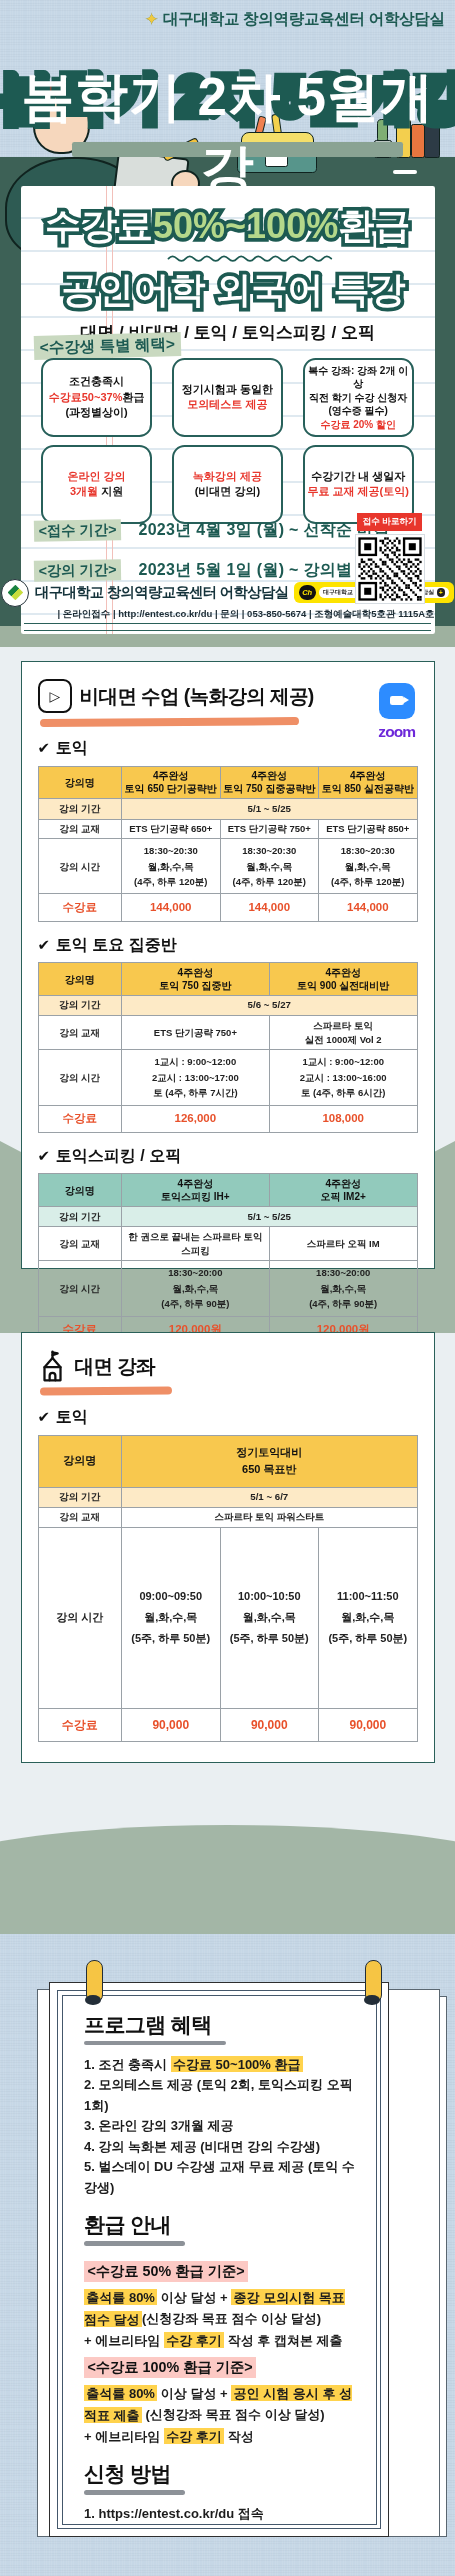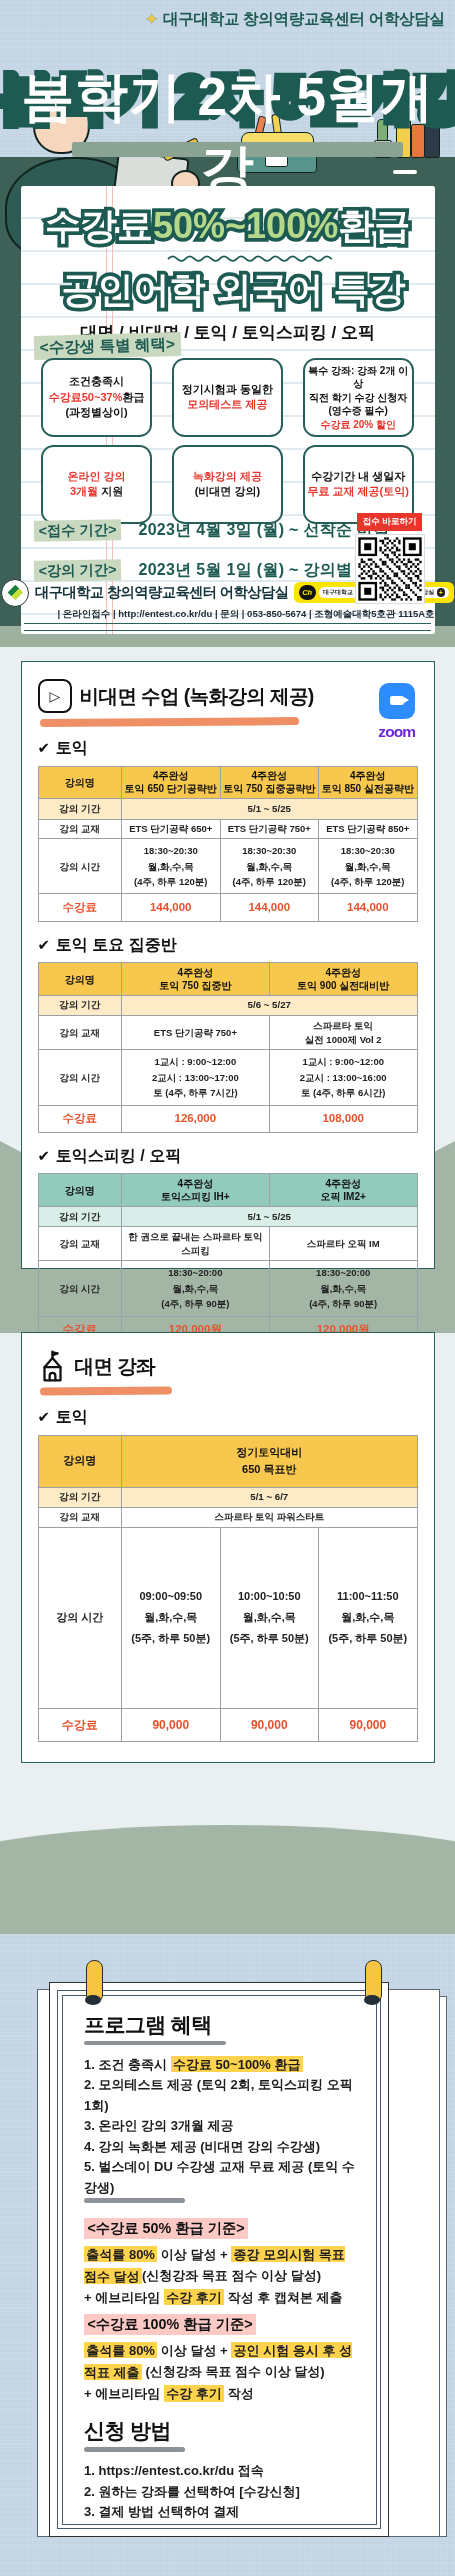--- a/index.html
+++ b/index.html
@@ -701,20 +701,21 @@
       <div class="np-h first">프로그램 혜택</div>
       <div class="np-underline w250"></div>
       <div class="np-item">
         <span>1. 조건 충족시 </span><span class="hl-y">수강료 50~100% 환급</span>
       </div>
       <div class="np-item">2. 모의테스트 제공 (토익 2회, 토익스피킹 오픽 1회)</div>
       <div class="np-item">3. 온라인 강의 3개월 제공</div>
       <div class="np-item">4. 강의 녹화본 제공 (비대면 강의 수강생)</div>
       <div class="np-item">5. 벌스데이 DU 수강생 교재 무료 제공 (토익 수강생)</div>
 
+      <div class="np-h">환급 안내</div>
       <div class="np-underline w180"></div>
       <div>
         <span class="ref-title hl-p">&lt;수강료 50% 환급 기준&gt;</span>
         <div class="ref-line">
           <span class="hl-y">출석률 80%</span><span> 이상 달성 + </span><span class="hl-y">종강 모의시험 목표점수 달성</span><span>(신청강좌 목표 점수 이상 달성)</span>
         </div>
         <div class="ref-line">
           <span>+ 에브리타임 </span><span class="hl-y">수강 후기</span><span> 작성 후 캡쳐본 제출</span>
         </div>
       </div>

